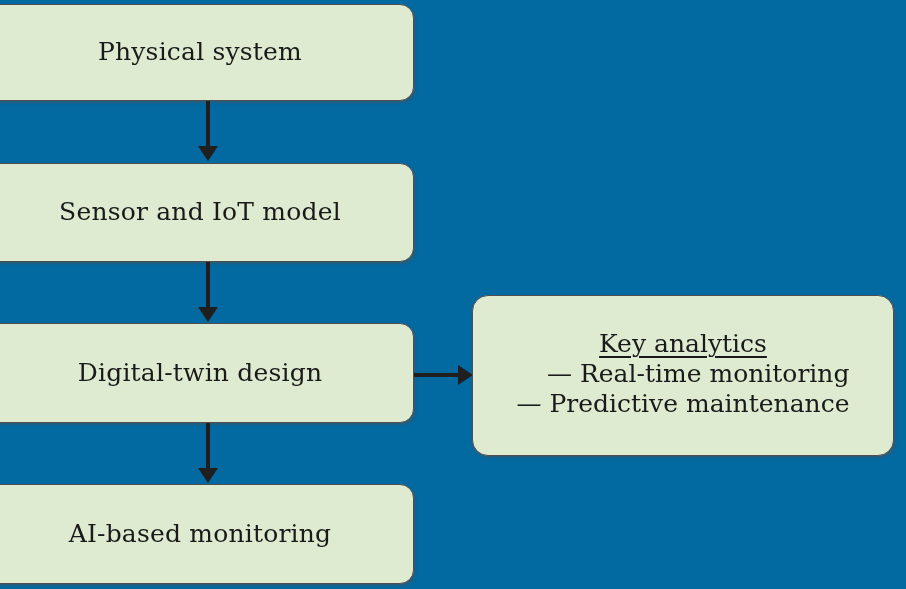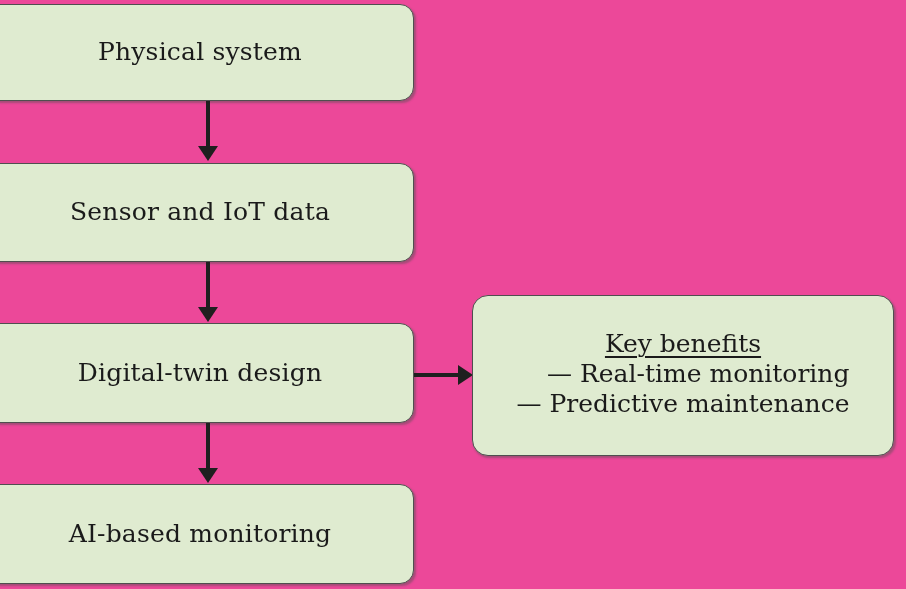--- a/index.html
+++ b/index.html
@@ -7,21 +7,21 @@
     padding: 0;
     background: #ffffff;
   }
   body {
     font-family: "DejaVu Serif", "Liberation Serif", serif;
   }
   #canvas {
     position: relative;
     width: 906px;
     height: 589px;
-    background: #ec4899;
+    background: #0369a1;
     overflow: hidden;
   }
   .node {
     position: absolute;
     box-sizing: border-box;
     background: #dfebd0;
     border: 1.6px solid #4f4f4f;
     border-radius: 14px;
     display: flex;
     align-items: center;
@@ -121,38 +121,38 @@
 
 <div id="canvas">
 
   <div class="node" id="box-physical">
     <span class="node-label">Physical system</span>
   </div>
 
   <div class="arrow-v" id="arrow-1"></div>
 
   <div class="node" id="box-sensor">
-    <span class="node-label">Sensor and IoT data</span>
+    <span class="node-label">Sensor and IoT model</span>
   </div>
 
   <div class="arrow-v" id="arrow-2"></div>
 
   <div class="node" id="box-twin">
     <span class="node-label">Digital-twin design</span>
   </div>
 
   <div class="arrow-v" id="arrow-3"></div>
 
   <div class="node" id="box-ai">
     <span class="node-label">AI-based monitoring</span>
   </div>
 
   <div class="arrow-h" id="arrow-right"></div>
 
   <div class="node" id="box-benefits">
-    <div class="benefits-title">Key benefits</div>
+    <div class="benefits-title">Key analytics</div>
     <ul class="benefits-list">
       <li>— Real-time monitoring</li>
       <li>— Predictive maintenance</li>
     </ul>
   </div>
 
 </div>
 
 </body></html>

